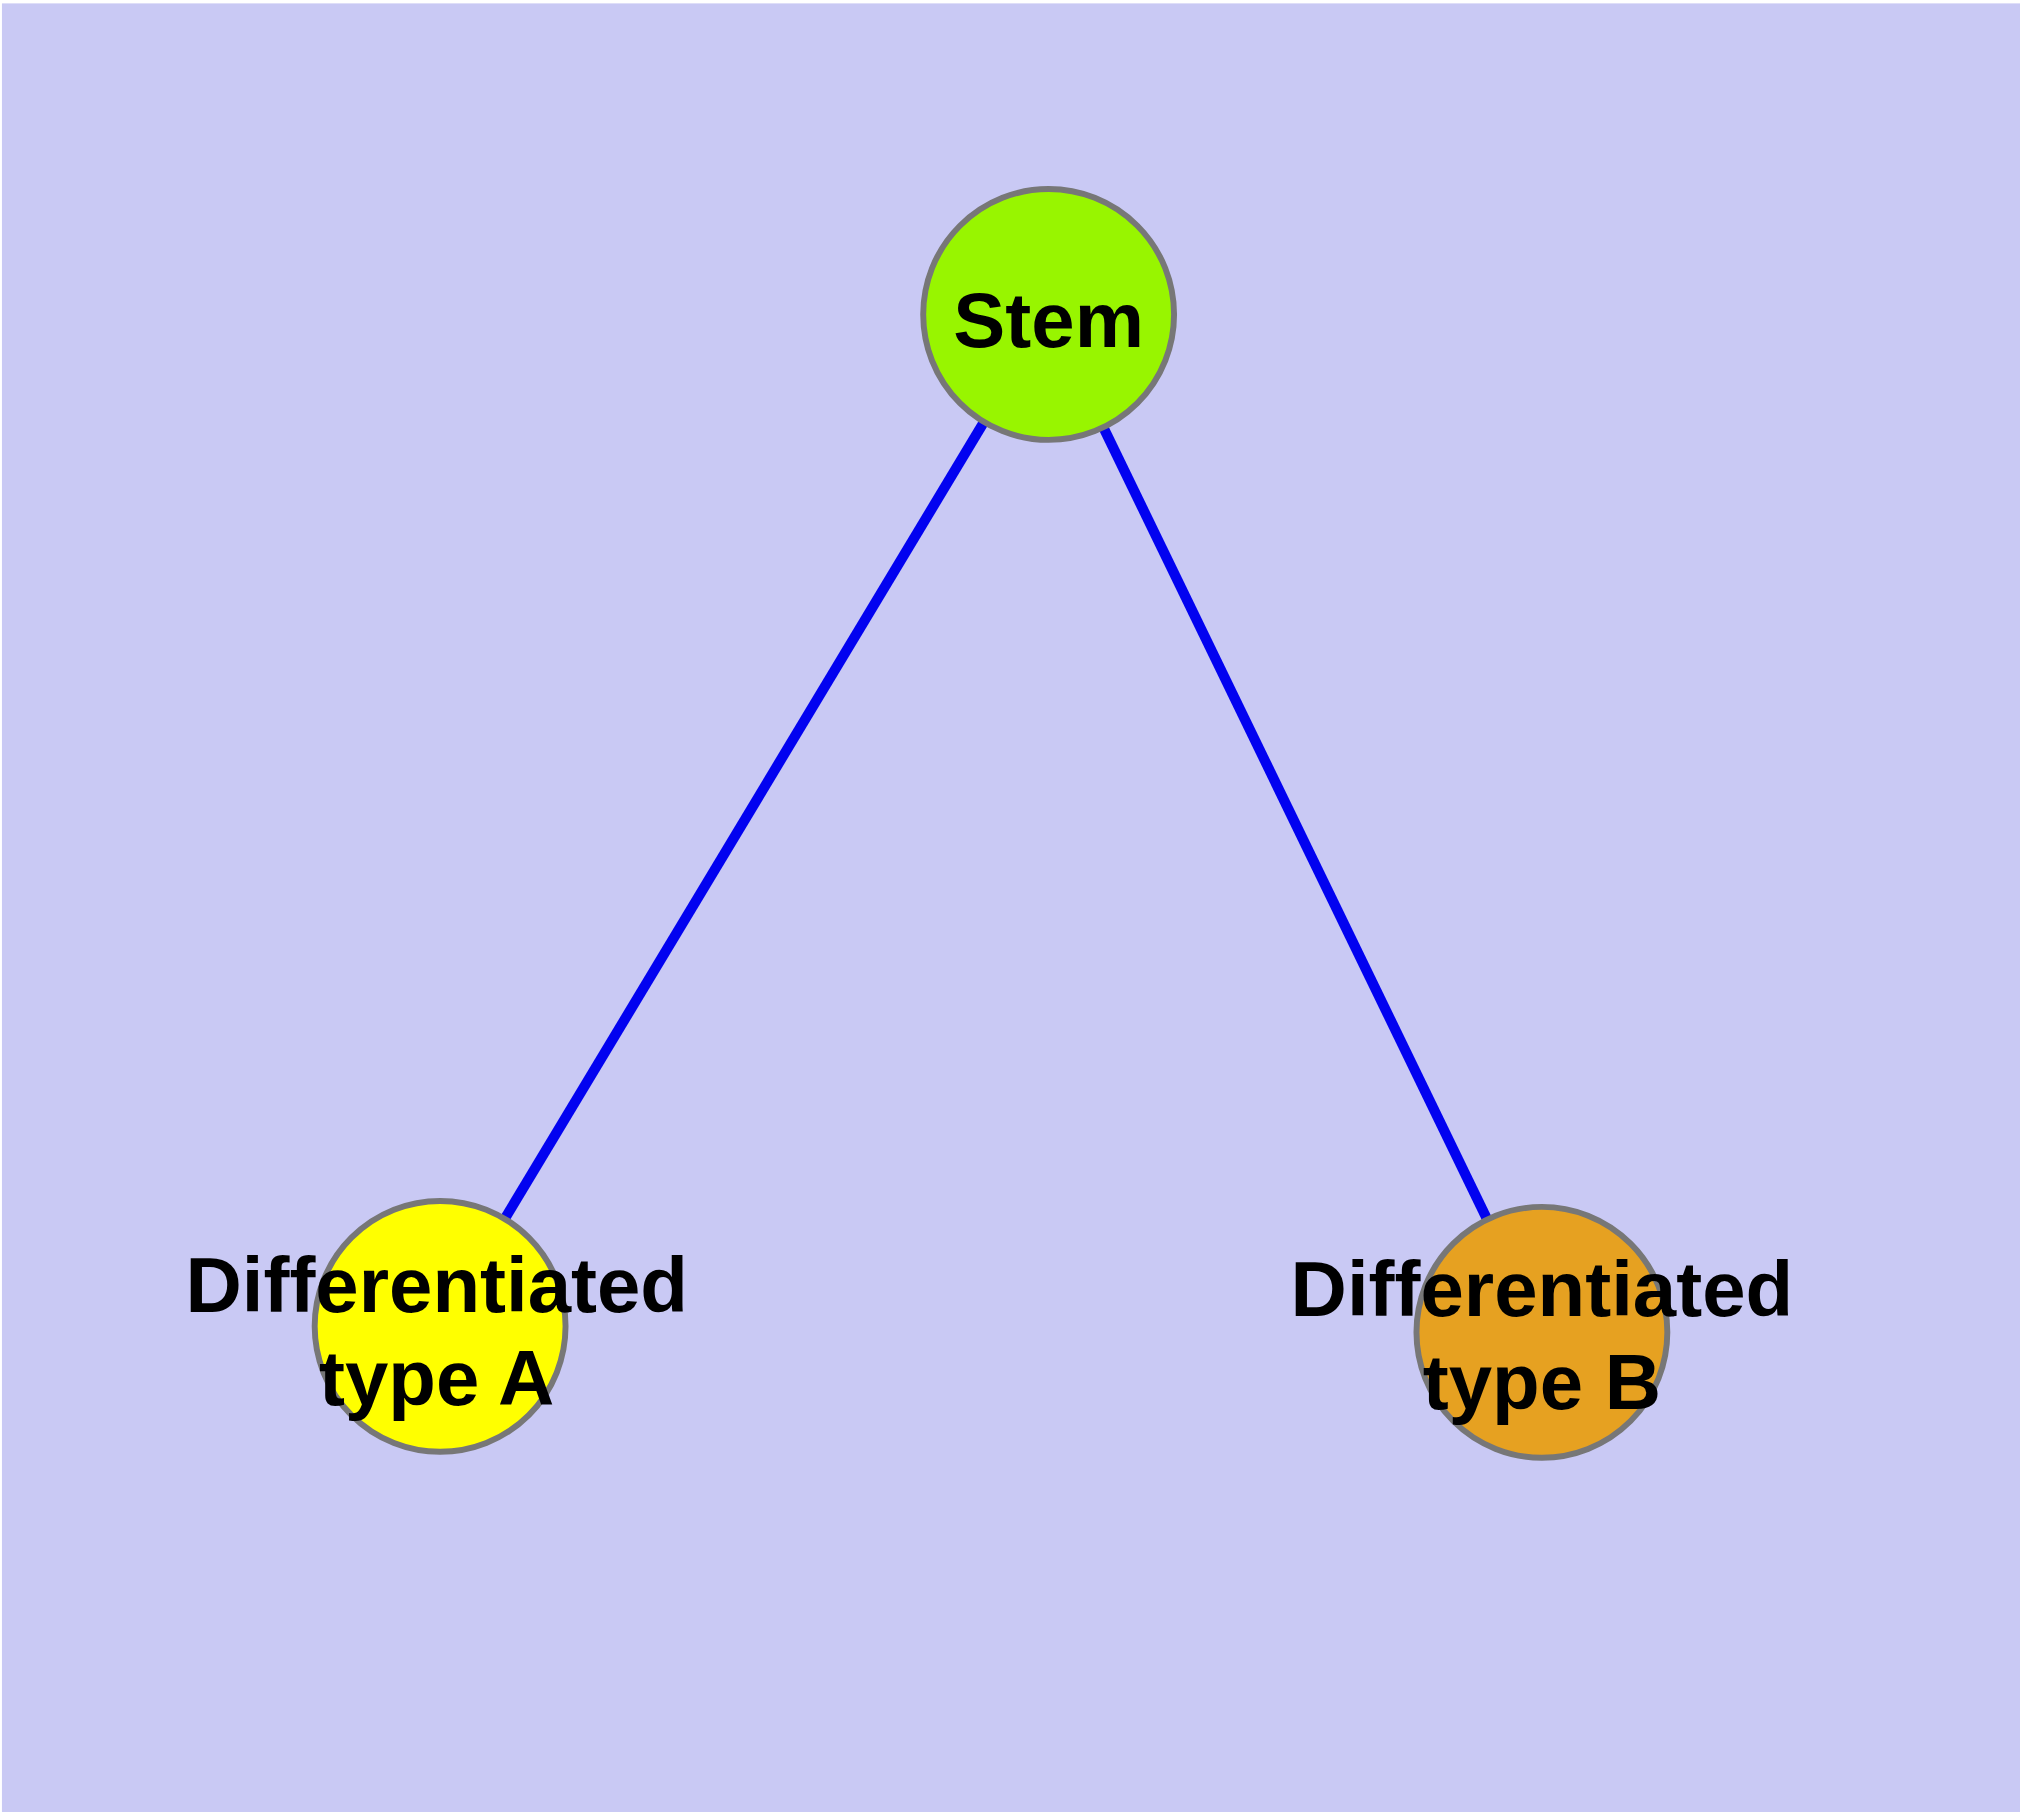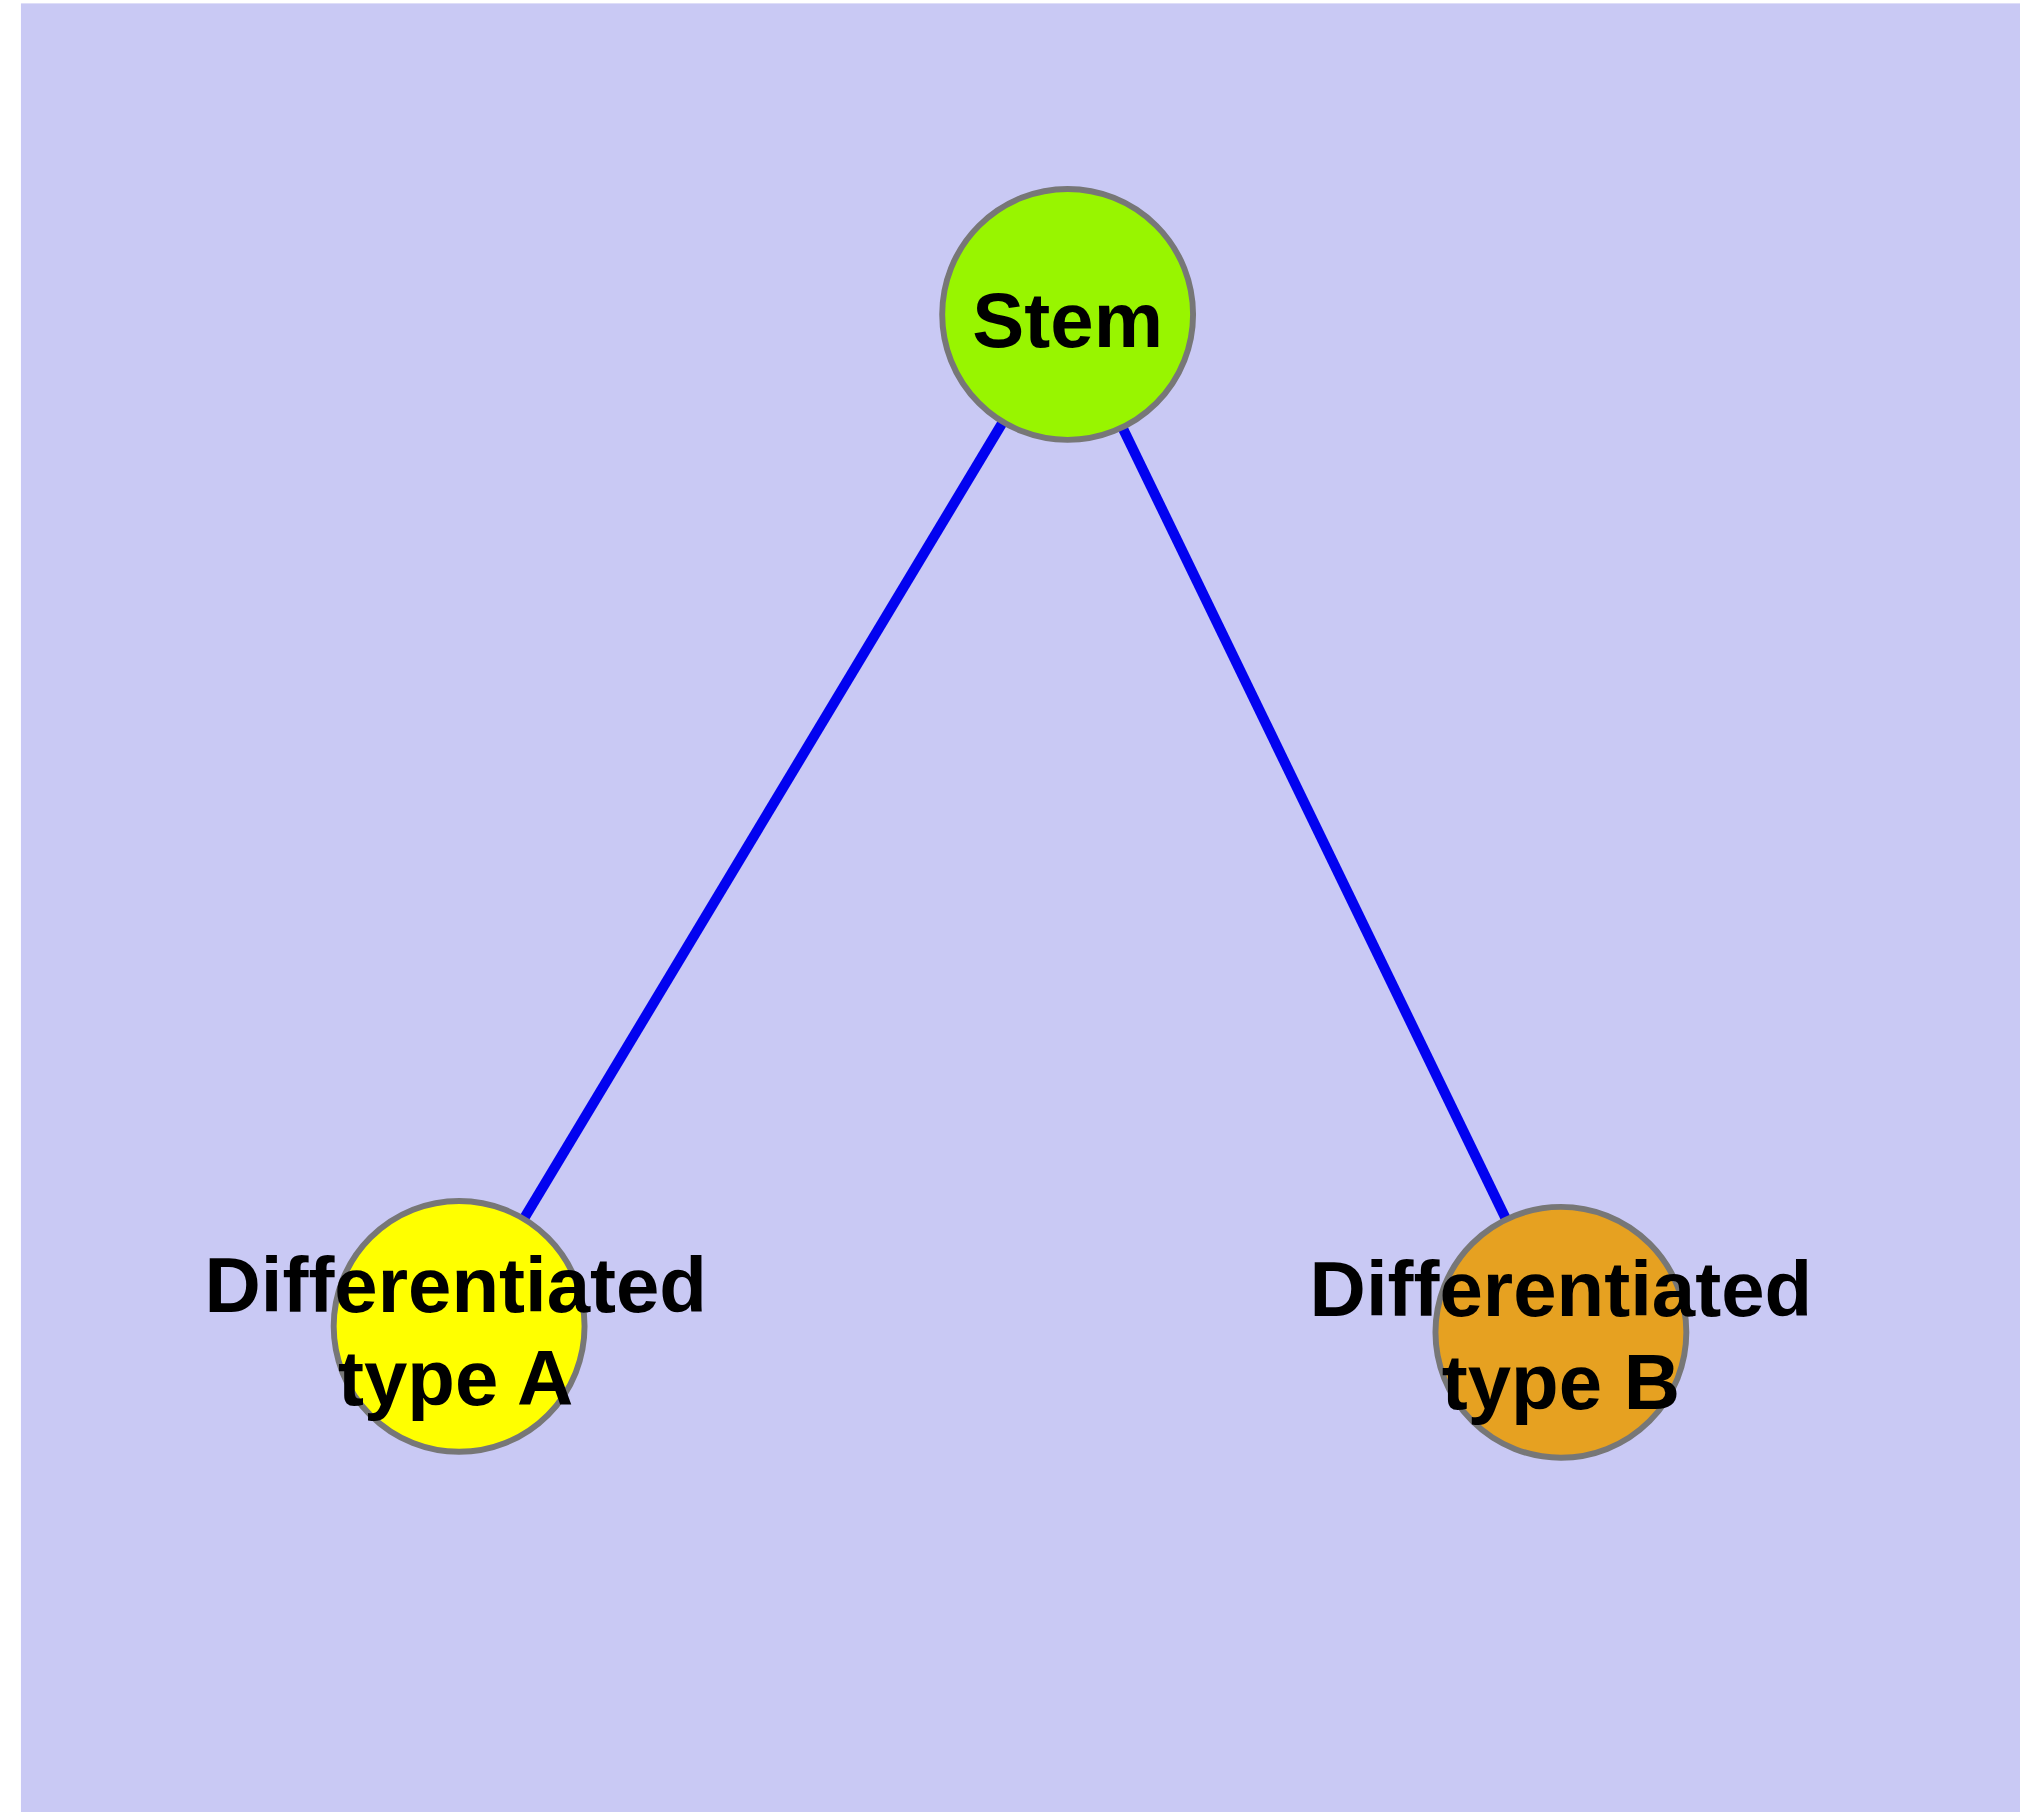--- a/index.html
+++ b/index.html
@@ -8,21 +8,20 @@
     background: #ffffff;
     width: 2021px;
     height: 1812px;
     overflow: hidden;
   }
   .stage {
     position: relative;
     width: 1749px;
     height: 1812px;
     font-family: "Liberation Sans", sans-serif;
-    margin-left: 19px;
   }
   svg.diagram {
     position: absolute;
     top: 0;
     left: 0;
     display: block;
   }
   .node-circle {
     stroke-width: 7px;
   }

